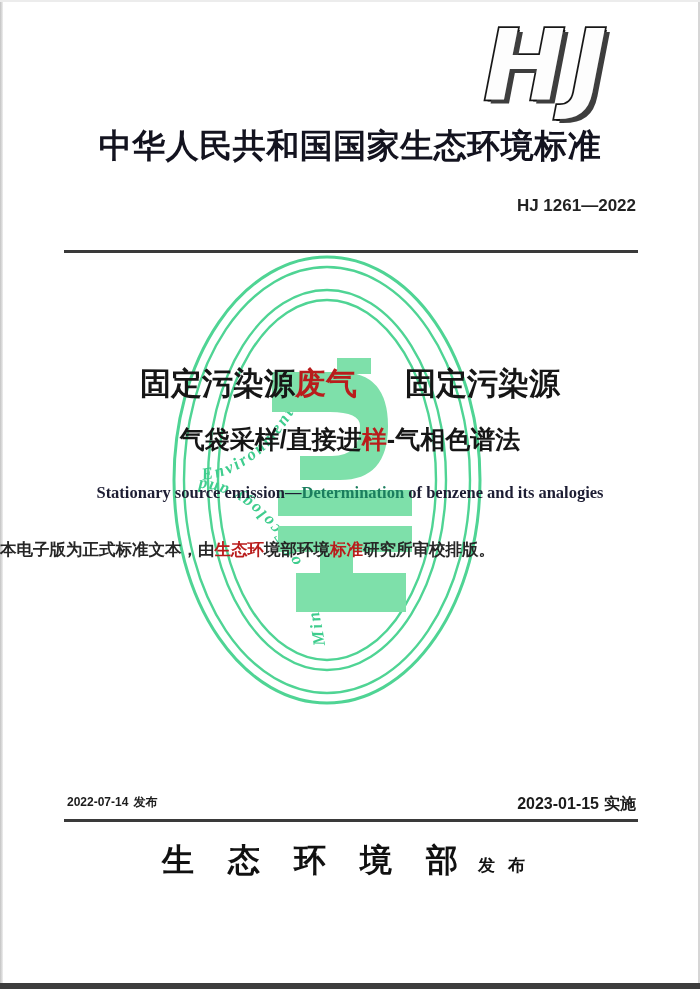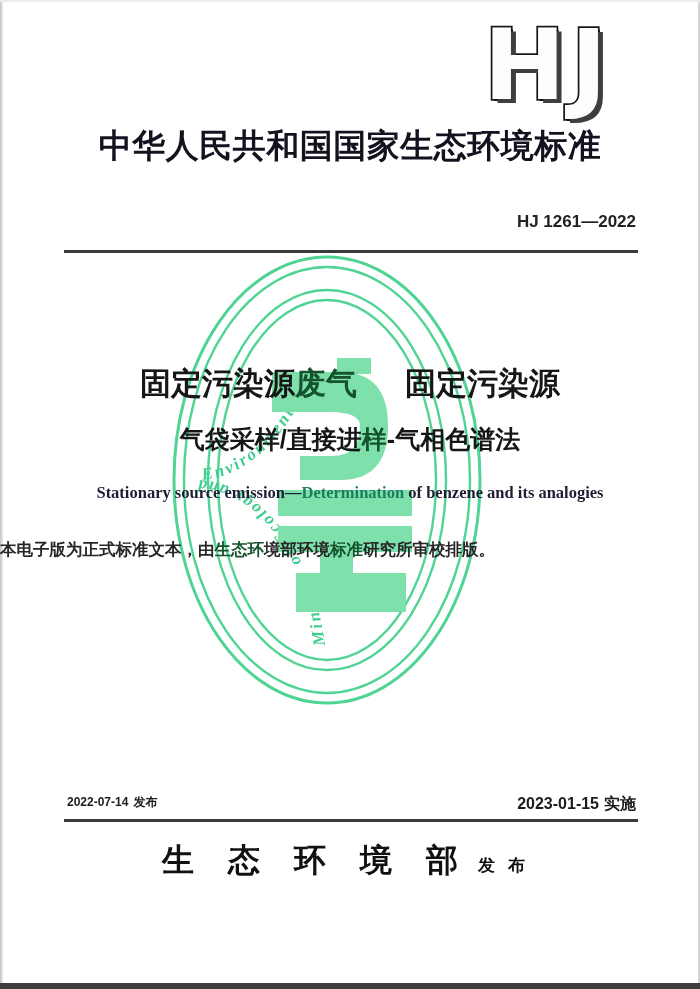--- a/index.html
+++ b/index.html
@@ -14,29 +14,30 @@
   .edge-top   { position:absolute; left:0; top:0; right:0; height:2px; background:#ececec; }
   .edge-bottom{ position:absolute; left:0; bottom:0; right:0; height:6px; background:#3d3d3d; }
 
   
   .hj-logo {
     position:absolute; top:16px; right:88px; line-height:1;
     font-family:"DejaVu Sans", sans-serif; font-weight:bold; font-size:98px;
     letter-spacing:5px; color:#fdfdfd;
     -webkit-text-stroke:3.5px #171717; paint-order:stroke fill;
     text-shadow:5px 4px 0 #3e3e3e, 2px 2px 0 #111;
+    font-style:italic;
   }
 
   .org-title {
     position:absolute; top:124px; left:0; width:100%; text-align:center;
     font-family:"Liberation Serif", serif; font-weight:bold; font-size:33px;
     letter-spacing:0.5px; color:#13131f; white-space:nowrap;
   }
   .std-number {
-    position:absolute; top:212px; right:64px; font-size:17px; font-weight:bold; color:#222;
+    position:absolute; top:196px; right:64px; font-size:17px; font-weight:bold; color:#222;
   }
   .rule { position:absolute; left:64px; right:62px; height:3px; background:#3a3a3a; }
   .rule-top { top:250px; }
   .rule-bottom { top:819px; }
 
   
   .watermark { position:absolute; left:162px; top:250px; width:330px; height:460px; z-index:0; }
 
   
   .cn-title { position:absolute; left:0; width:100%; text-align:center; font-weight:bold;
@@ -45,21 +46,21 @@
   .cn-title-2 { top:423px; font-size:25px; }
   .gap { display:inline-block; width:48px; }
   .en-title { position:absolute; left:0; width:100%; text-align:center; z-index:2;
               font-family:"Liberation Serif", serif; font-weight:bold; font-size:16.5px;
               color:#1d1d33; white-space:nowrap; }
   .en-title-1 { top:483px; }
   .en-title-2 { top:510px; }
   .note-line { position:absolute; top:539px; left:0; width:100%; text-align:left; z-index:2;
                font-size:16.5px; font-weight:600; color:#262626; white-space:nowrap; }
 
-  .wm-green      { color:#14532d;margin-top:16px; }
+  .wm-green      { color:#b91c1c;margin-top:16px; }
   .wm-green-dark { color:#1b7e5e; }
 
   
   .date-left  { position:absolute; top:794px; left:67px;  font-size:12px; font-weight:bold; z-index:2; }
   .date-right { position:absolute; top:794px; right:64px; font-size:16px; font-weight:bold; z-index:2; }
   .date-label { margin-left:5px; }
   .publisher-row { position:absolute; top:839px; left:0; width:100%; text-align:center;
                    z-index:2; white-space:nowrap; }
   .publisher-main {
     font-family:"Liberation Serif", serif; font-weight:bold; font-size:32px;

